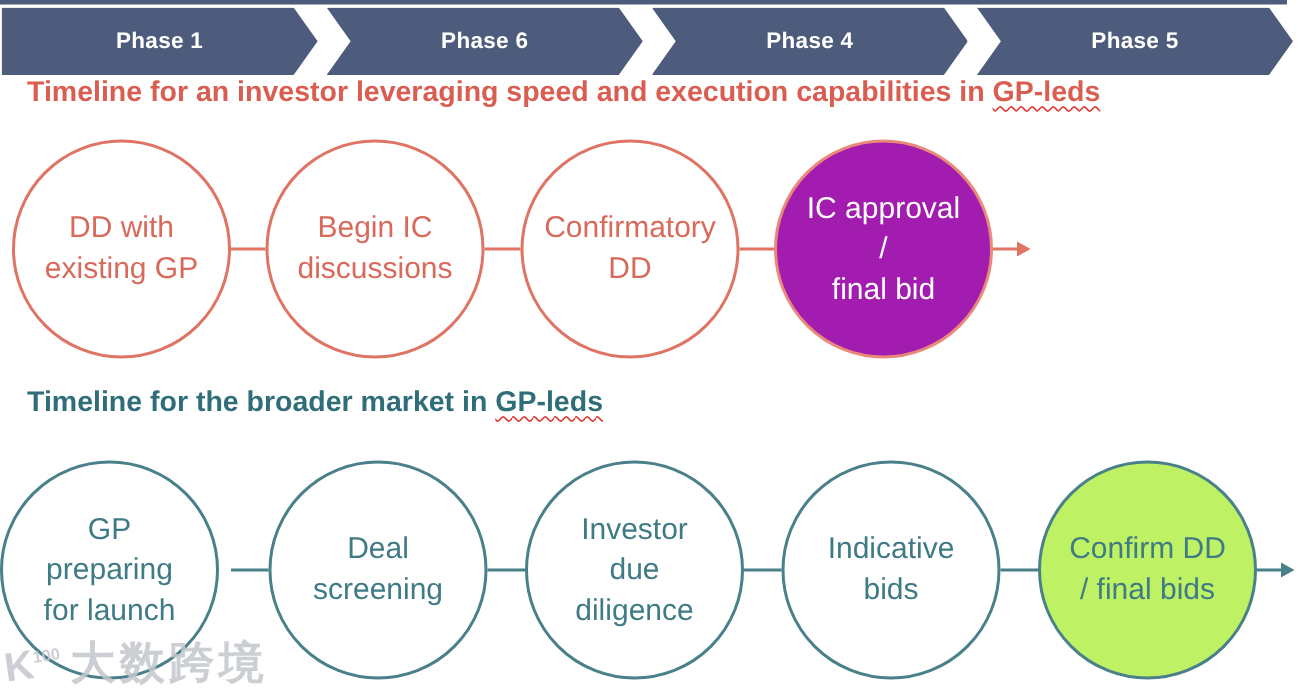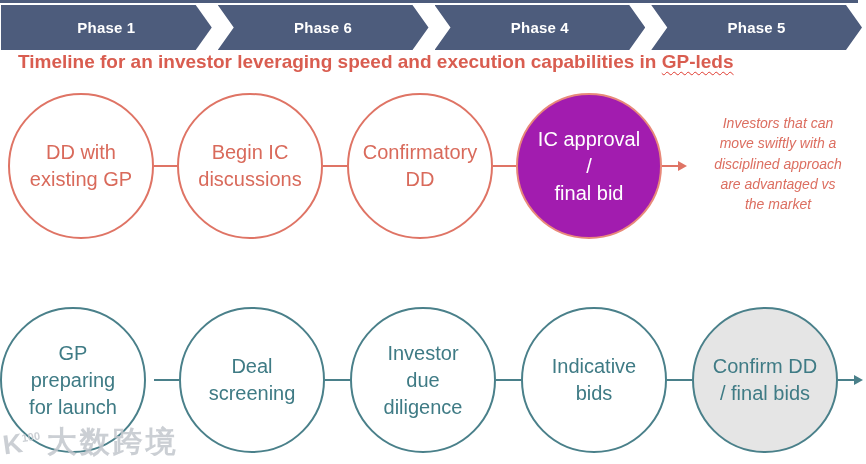--- a/index.html
+++ b/index.html
@@ -29,21 +29,21 @@
   
   .circle {
     position:absolute; width:146px; height:146px; border-radius:50%;
     display:flex; align-items:center; justify-content:center; text-align:center;
     font-size:20px; line-height:1.35; white-space:pre-line; box-sizing:border-box; padding:10px 16px;
     background:#fff;
   }
   .row1 .circle { top:93px; border:2px solid #df7465; color:#d96a5b; }
   .row1 .circle.filled { background:#a21caf; border-color:#e8897a; color:#ffffff; }
   .row2 .circle { top:307px; border:2px solid #4a808a; color:#3f7b85; }
-  .row2 .circle.filled { background:#e5e5e5; }
+  .row2 .circle.filled { background:#bef264; }
 
   
   .conn { position:absolute; height:2px; }
   .conn.coral { background:#df7465; top:165px; }
   .conn.teal  { background:#4a808a; top:379px; }
   .arrowhead { position:absolute; width:0; height:0; border-top:5px solid transparent; border-bottom:5px solid transparent; }
   .arrowhead.coral { border-left:9px solid #df7465; top:161px; }
   .arrowhead.teal  { border-left:9px solid #4a808a; top:375px; }
 
   
@@ -89,26 +89,24 @@
     <div class="conn coral" style="left:323px; width:24px"></div>
     <div class="circle" style="left:347px">Confirmatory
 DD</div>
     <div class="conn coral" style="left:493px; width:23px"></div>
     <div class="circle filled" style="left:516px">IC approval /
 final bid</div>
     <div class="conn coral" style="left:662px; width:16px"></div>
     <div class="arrowhead coral" style="left:678px"></div>
   </div>
 
-  <div class="note">Investors that can
-move swiftly with a
-disciplined approach
-are advantaged vs
-the market</div>
 
+  <div class="heading teal">
+    <span>Timeline for the broader market in </span><span class="squiggle">GP-leds</span>
+  </div>
 
   <div class="row2">
     <div class="circle" style="left:0">GP preparing
 for launch</div>
     <div class="conn teal" style="left:154px; width:25px"></div>
     <div class="circle" style="left:179px">Deal
 screening</div>
     <div class="conn teal" style="left:325px; width:25px"></div>
     <div class="circle" style="left:350px">Investor due
 diligence</div>

